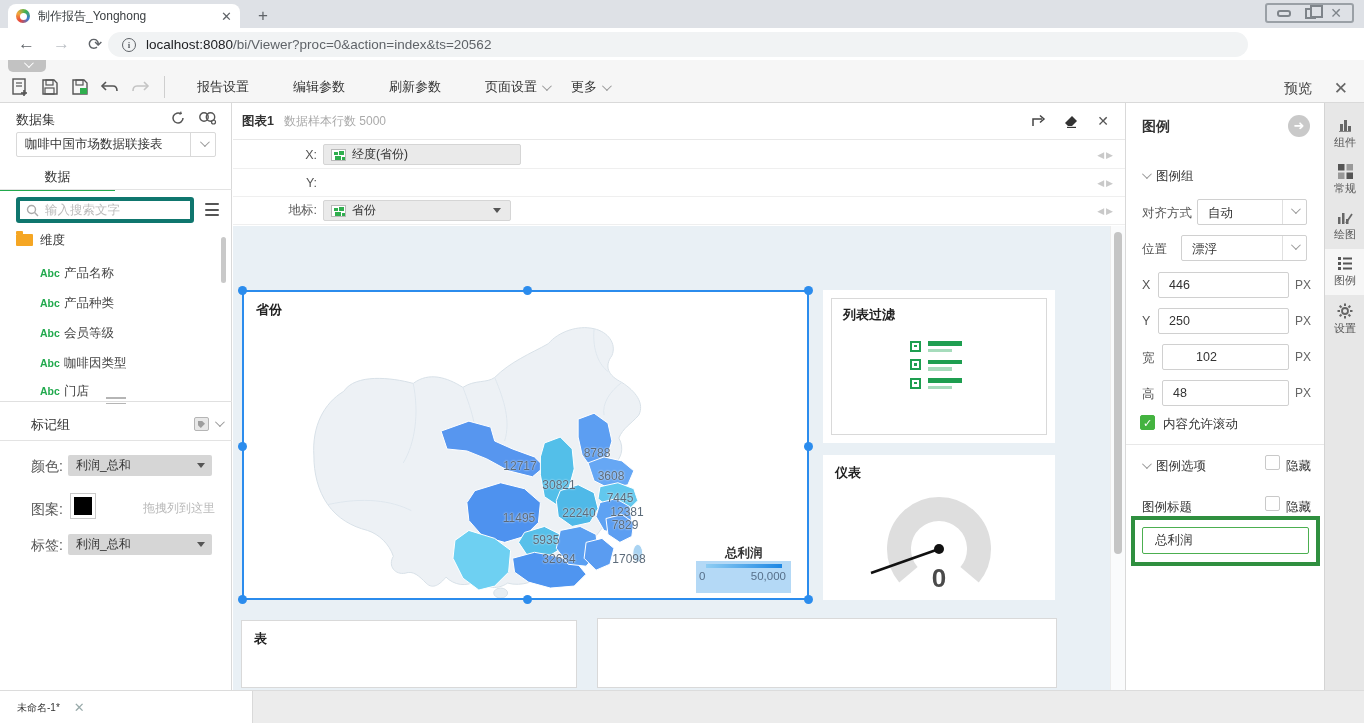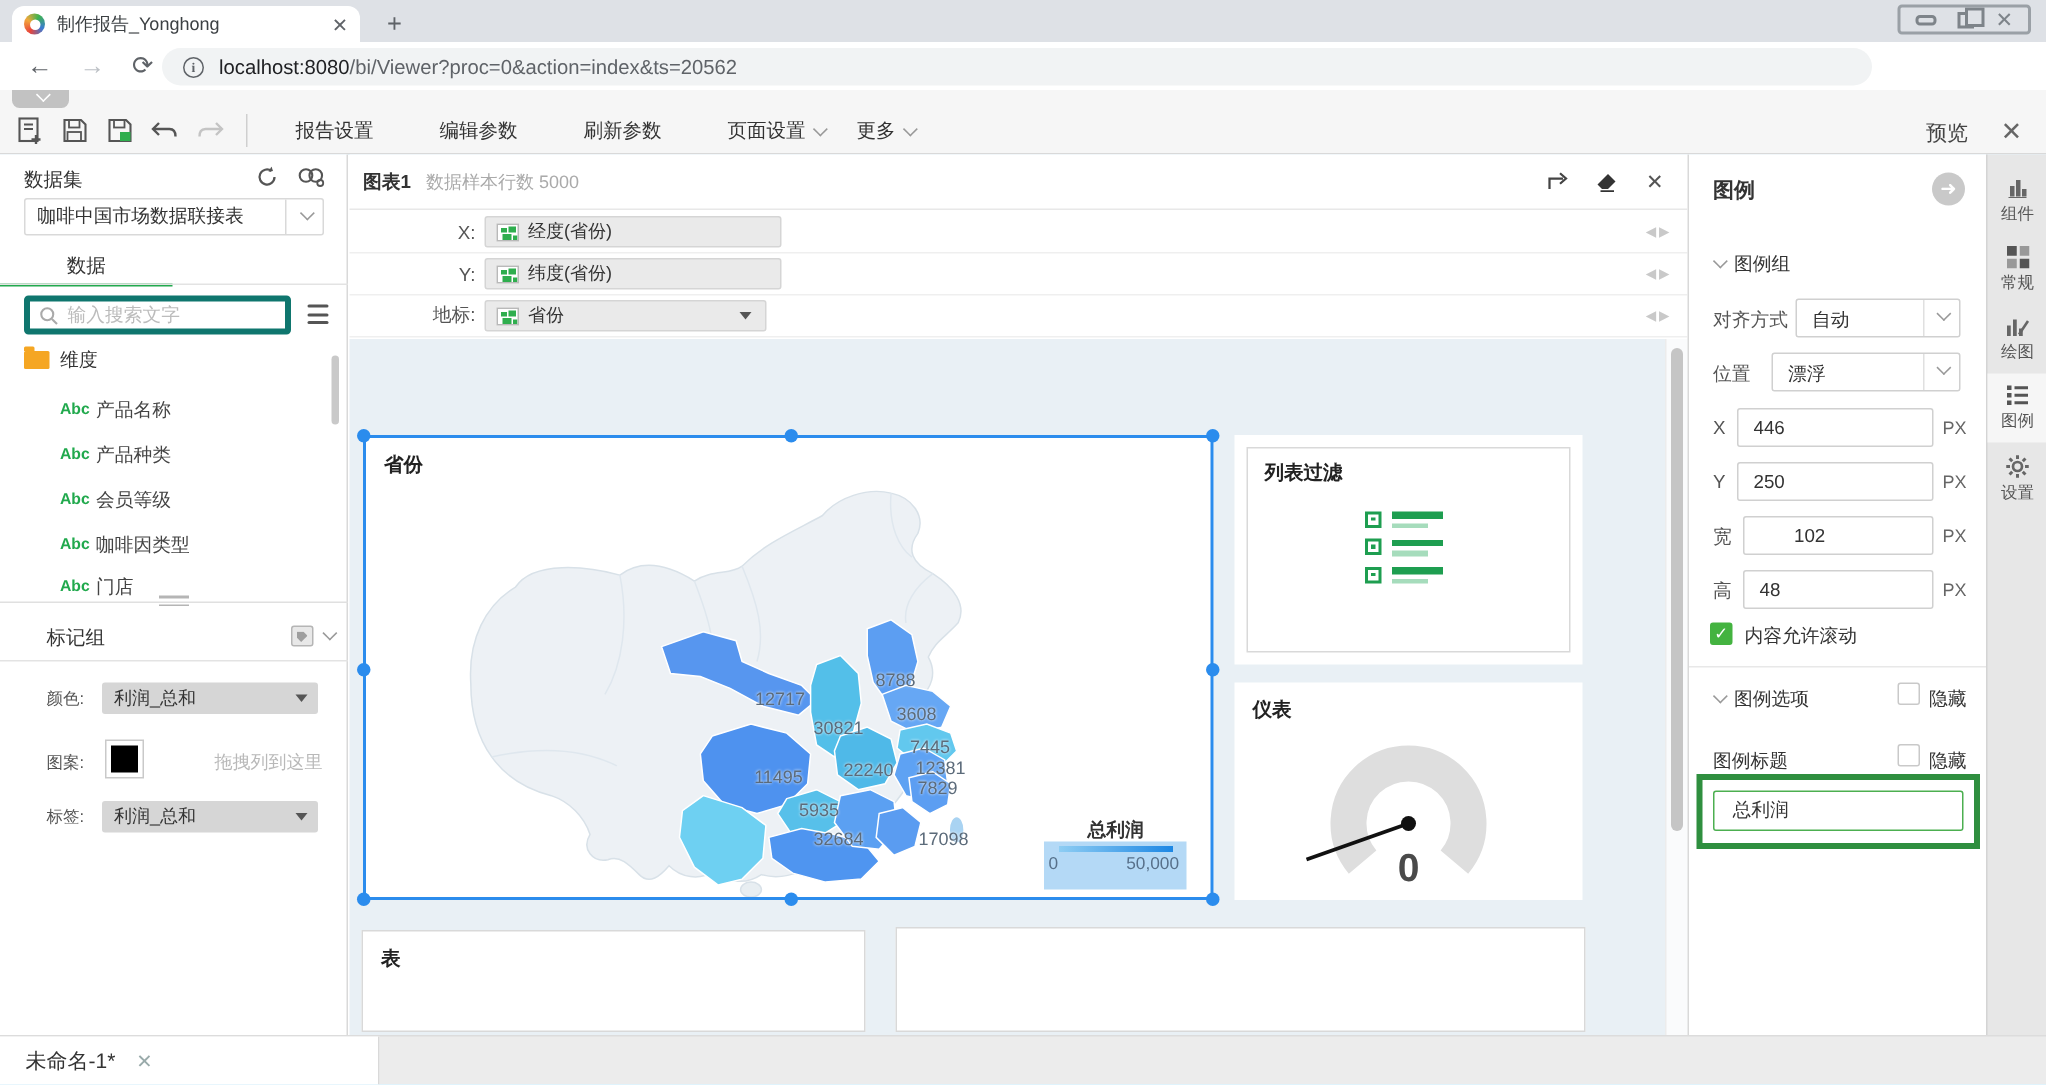--- a/index.html
+++ b/index.html
@@ -64,21 +64,21 @@
 .abc{font-size:10.5px;font-weight:bold;color:#21a94d;width:24px;margin-left:40px;flex:0 0 auto;}
 .dimtxt{font-size:12.5px;color:#444;white-space:nowrap;}
 .sb-scroll{position:absolute;left:221px;top:134px;width:5px;height:46px;background:#c9c9c9;border-radius:3px;}
 .splitter{position:absolute;left:0;top:298px;width:232px;height:1px;background:#e0e0e0;}
 .splitter-grip{position:absolute;left:106px;top:294px;width:20px;height:7px;display:flex;flex-direction:column;justify-content:space-between;}
 .splitter-grip i{height:1.5px;background:#b5b5b5;}
 .markhead{position:absolute;left:0;top:304px;width:232px;height:34px;border-bottom:1px solid #e3e3e3;}
 .markhead .t{position:absolute;left:31px;top:9px;font-size:13px;color:#333;}
 .tagic{position:absolute;left:194px;top:10px;width:15px;height:14px;border:1px solid #b5b5b5;border-radius:2px;background:#e8e8e8;}
 .tagic::after{content:"";position:absolute;left:3px;top:3px;width:7px;height:7px;background:#9e9e9e;clip-path:polygon(0 0,60% 0,100% 40%,40% 100%,0 60%);}
-.mg-label{position:absolute;left:31px;font-size:11px;color:#555;}
+.mg-label{position:absolute;left:31px;font-size:14px;color:#555;}
 .mg-dd{position:absolute;left:68px;width:144px;height:21px;background:#d6d6d6;border-radius:2px;display:flex;align-items:center;}
 .mg-dd span{flex:1;font-size:12px;color:#333;padding-left:8px;}
 .mg-dd .tri{width:0;height:0;border-left:4.5px solid transparent;border-right:4.5px solid transparent;border-top:5px solid #555;margin-right:7px;}
 .swatch{position:absolute;left:70px;width:26px;height:26px;background:#fff;border:1px solid #c9c9c9;display:flex;align-items:center;justify-content:center;}
 .swatch i{width:18px;height:18px;background:#000;display:block;}
 .mg-hint{position:absolute;left:143px;font-size:12px;color:#b9b9b9;}
 
 .center{position:absolute;left:233px;top:0;width:892px;height:587px;background:#fff;}
 .ed-head{position:absolute;left:0;top:0;width:892px;height:37px;border-bottom:1px solid #e8e8e8;display:flex;align-items:center;}
 .ed-title{font-size:12.5px;font-weight:bold;color:#333;margin-left:9px;}
@@ -134,21 +134,21 @@
 .greenbox input{position:absolute;left:7px;top:7px;width:167px;height:27px;border:1.5px solid #4caf50;border-radius:2px;font-size:12.5px;color:#333;padding-left:12px;outline:none;}
 
 .rtb{position:absolute;left:1324px;top:0;width:40px;height:587px;background:#e7e7e7;border-left:1px solid #d4d4d4;}
 .rtb-item{position:absolute;left:0;width:40px;height:46px;text-align:center;}
 .rtb-item.sel{background:#f6f6f6;}
 .rtb-ic{margin-top:5px;height:18px;display:flex;align-items:center;justify-content:center;}
 .rtb-lb{font-size:11px;color:#555;margin-top:1px;}
 
 .bottombar{position:absolute;left:0;top:690px;width:1364px;height:33px;background:#ececec;border-top:1px solid #dcdcdc;}
 .btab2{position:absolute;left:0;top:0;width:253px;height:33px;background:#fff;border-right:1px solid #d9d9d9;display:flex;align-items:center;}
-.btab2 .t{font-size:14px;color:#333;margin-left:17px;}
+.btab2 .t{font-size:10px;color:#333;margin-left:17px;}
 .btab2 .x{color:#9aa;font-size:13px;margin-left:14px;}
 svg{display:block;}
 </style>
 </head>
 <body>
 
 <div class="screen">
 
   <div class="tabstrip">
     <div class="btab">
@@ -353,29 +353,20 @@
               <i style="left:7px;top:1px;width:5px;height:4px;"></i>
               <i style="left:3px;top:6px;width:6px;height:4px;"></i>
               <i style="left:10px;top:7px;width:3px;height:3px;"></i>
             </span>
           <span class="ptext">经度(省份)</span>
         </span>
         <span class="rowarrows">◀▶</span>
       </div>
       <div class="frow" style="top:66px;">
         <span class="flabel">Y:</span>
-        <span class="pill">
-          <span class="geoic">
-              <i style="left:2px;top:2px;width:4px;height:3px;"></i>
-              <i style="left:7px;top:1px;width:5px;height:4px;"></i>
-              <i style="left:3px;top:6px;width:6px;height:4px;"></i>
-              <i style="left:10px;top:7px;width:3px;height:3px;"></i>
-            </span>
-          <span class="ptext">纬度(省份)</span>
-        </span>
         <span class="rowarrows">◀▶</span>
       </div>
       <div class="frow" style="top:94px;">
         <span class="flabel">地标:</span>
         <span class="pill" style="width:188px;">
           <span class="geoic">
               <i style="left:2px;top:2px;width:4px;height:3px;"></i>
               <i style="left:7px;top:1px;width:5px;height:4px;"></i>
               <i style="left:3px;top:6px;width:6px;height:4px;"></i>
               <i style="left:10px;top:7px;width:3px;height:3px;"></i>

